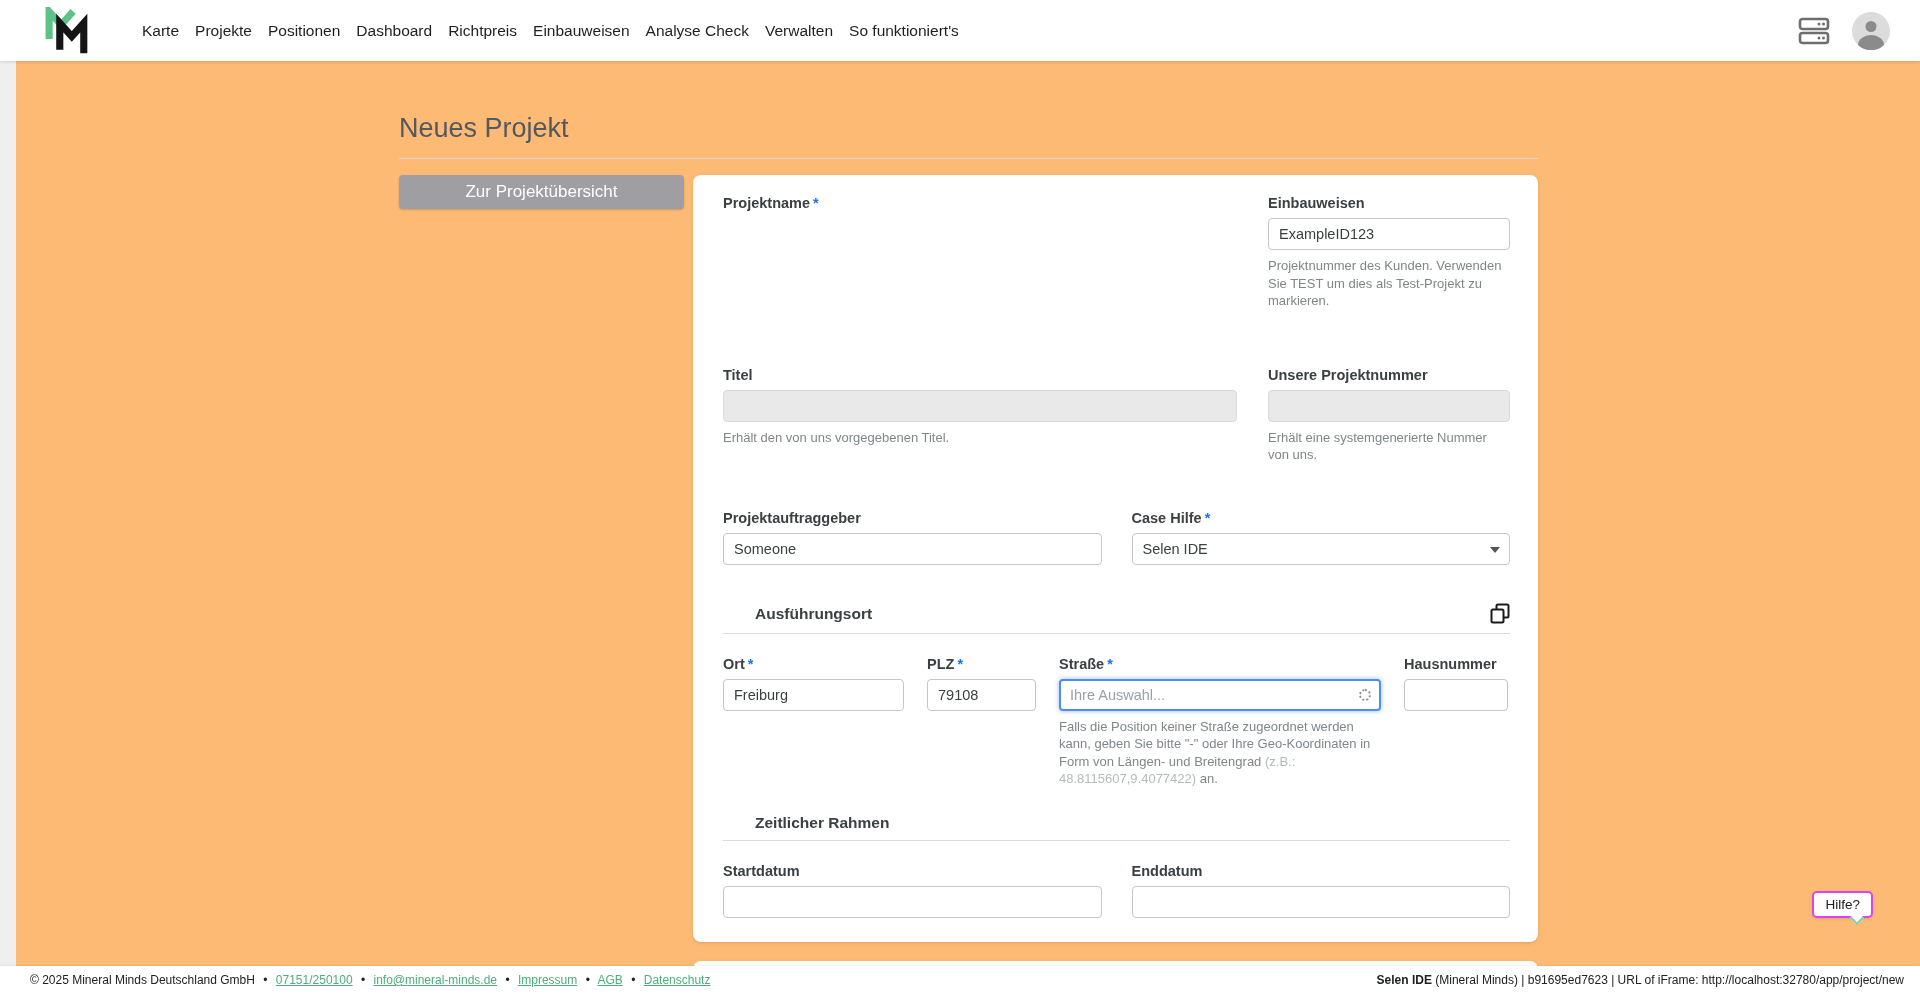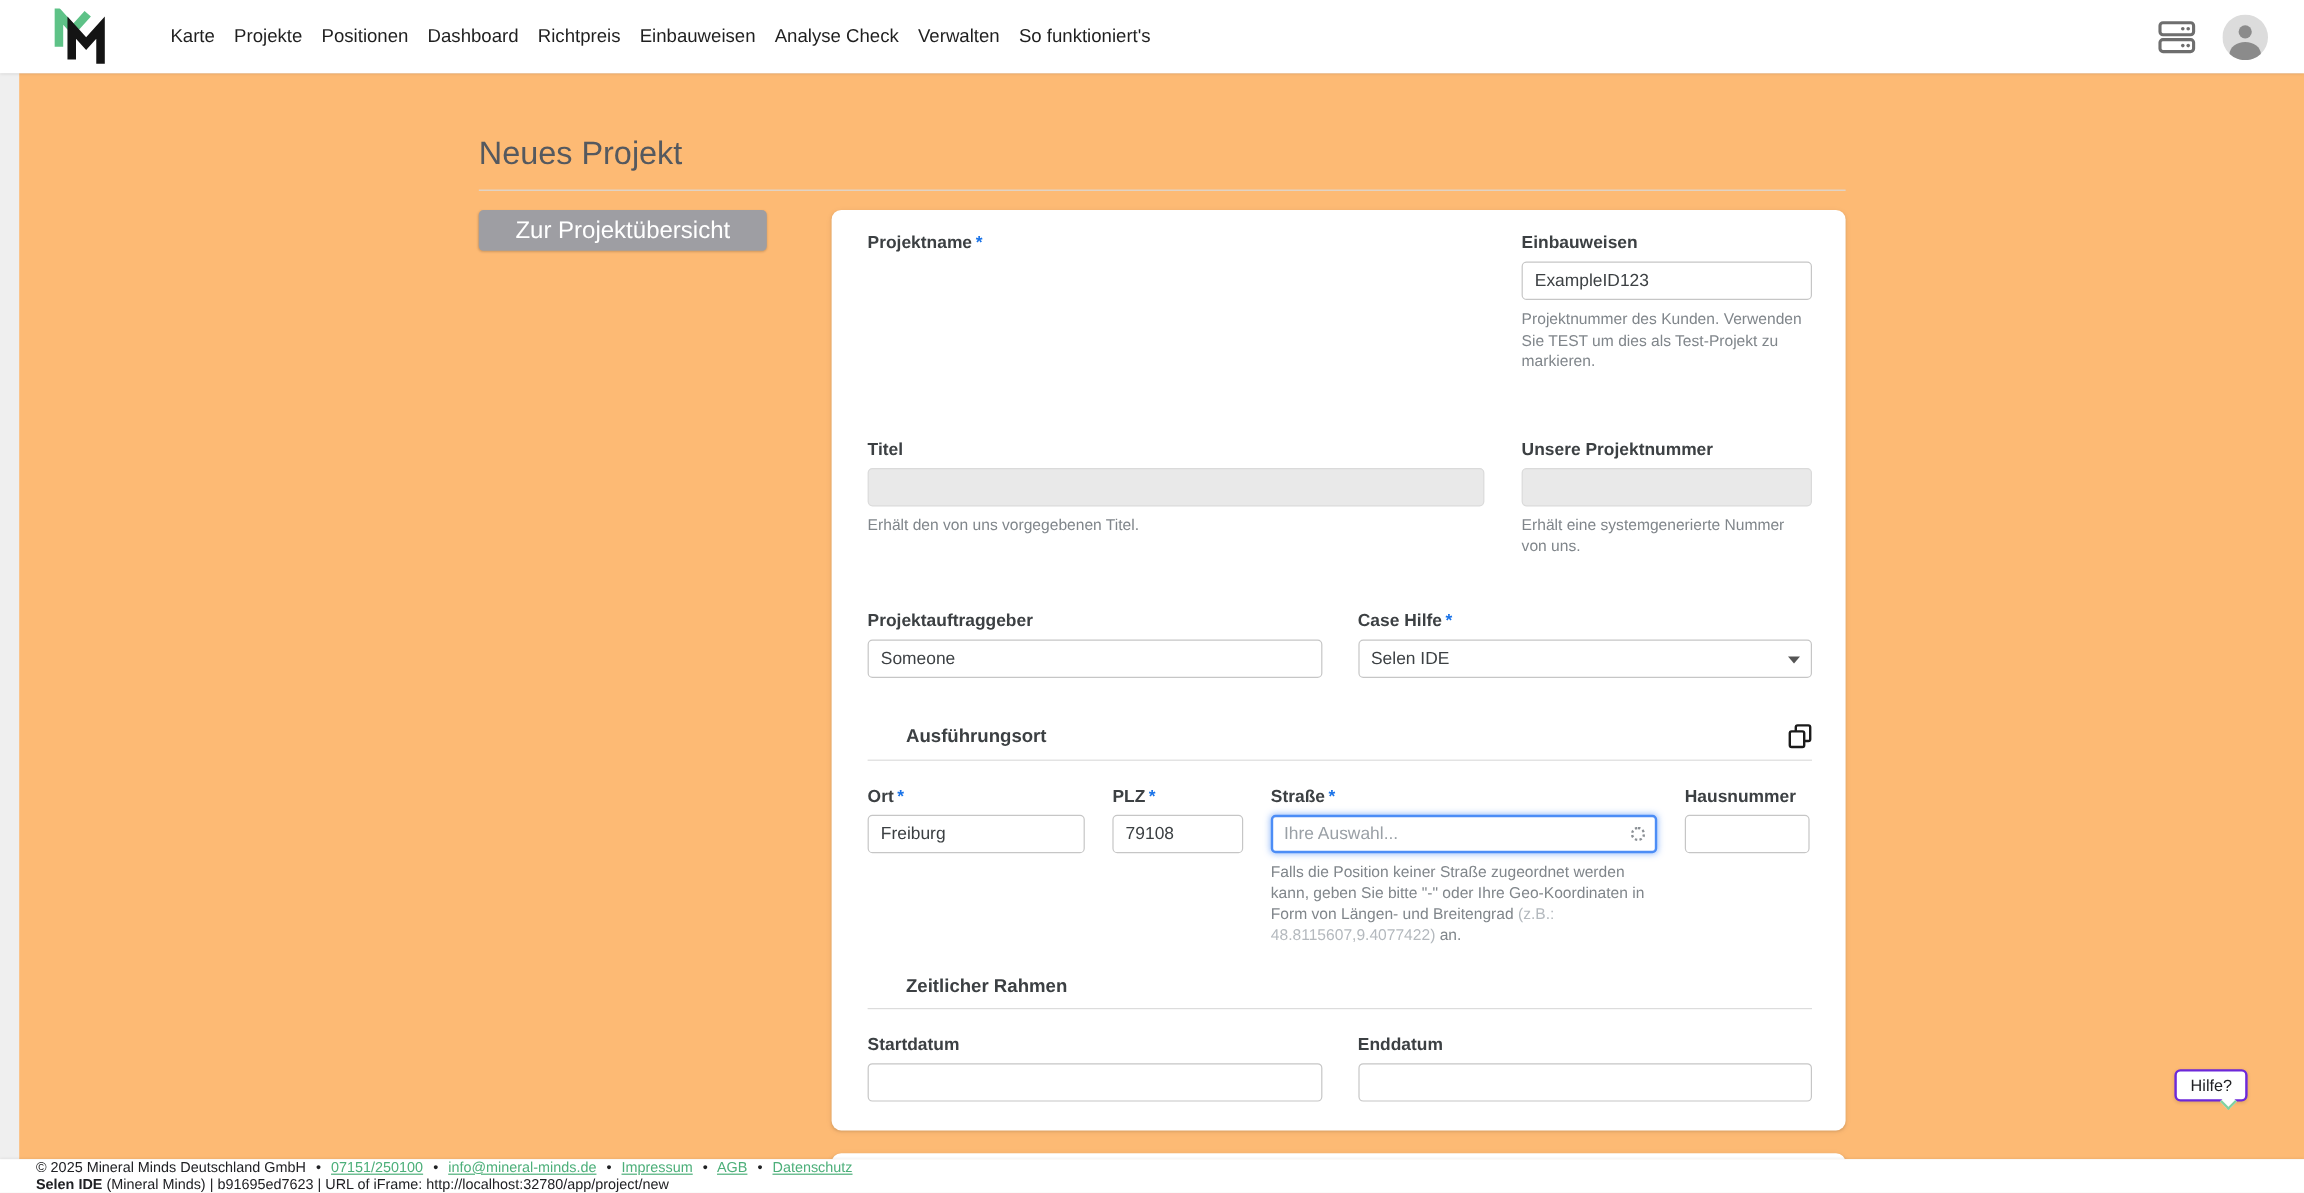--- a/index.html
+++ b/index.html
@@ -18,22 +18,22 @@
   .icon-btn { cursor:pointer; display:flex; align-items:center; }
 
   
   .main { position:absolute; top:61px; left:16px; width:1920px; height:905px; background:#fdba74; overflow:hidden; }
   .container { width:1139px; margin-left:383px; padding-top:52px; }
   .page-title { font-size:27px; font-weight:500; color:#55595f; }
   .title-rule { border-bottom:1px solid #d9d9d9; margin-top:14px; }
   .columns { display:flex; gap:30px; margin-top:16px; align-items:flex-start; }
   .left-col { width:264px; flex:0 0 264px; }
   .btn-grey {
-    width:240px; height:34px; background:#9e9ea3; color:#ffffff; border:none;
-    border-radius:4px; font-size:20px; font-family:"Liberation Sans",sans-serif;
+    width:285px; height:34px; background:#9e9ea3; color:#ffffff; border:none;
+    border-radius:4px; font-size:17px; font-family:"Liberation Sans",sans-serif;
     cursor:pointer; box-shadow:0 1px 2px rgba(0,0,0,.18);
   }
   .right-col { flex:1; }
 
   .card {
     background:#ffffff; border-radius:8px;
     box-shadow:0 1px 2px rgba(0,0,0,.09), 0 1px 5px rgba(0,0,0,.06);
     padding:20px 28px 24px 30px;
   }
   .card + .card { margin-top:19px; }
@@ -86,36 +86,35 @@
   .spinner {
     position:absolute; right:10px; top:10px; width:12px; height:12px;
     border:2px dotted #8a8f94; border-radius:50%;
   }
 
   .copy-icon { cursor:pointer; display:flex; }
 
   
   .help-bubble {
     position:absolute; right:47px; bottom:76px; background:#ffffff;
-    border:2px solid #6d28d9; border-radius:5px; padding:4px 11px;
+    border:2px solid #d946ef; border-radius:5px; padding:4px 11px;
     font-size:13.5px; color:#202124; cursor:pointer; z-index:40;
     box-shadow:0 1px 3px rgba(0,0,0,.12);
   }
   .help-bubble .tail {
     position:absolute; right:9px; bottom:-7px; width:10px; height:10px; background:#fff;
     border-right:2px solid #7fd0a0; border-bottom:2px solid #7fd0a0; transform:rotate(45deg);
   }
 
   
   .footer {
     position:absolute; left:0; bottom:0; width:1920px; height:28px; background:#ffffff;
-    display:flex; align-items:flex-start; justify-content:space-between;
+    display:flex; align-items:center; justify-content:space-between;
     padding:0 16px 0 30px; font-size:12px; color:#202124; z-index:35;
     box-shadow:0 -1px 2px rgba(0,0,0,.06);
-    flex-direction:column;
   }
   .footer a { color:#4caf79; text-decoration:underline; cursor:pointer; }
   .footer .sep { margin:0 5px; color:#202124; }
   .footer-right b { font-weight:700; }
 </style>
 </head>
 <body>
 
 <div class="topbar">
   <div class="logo">

